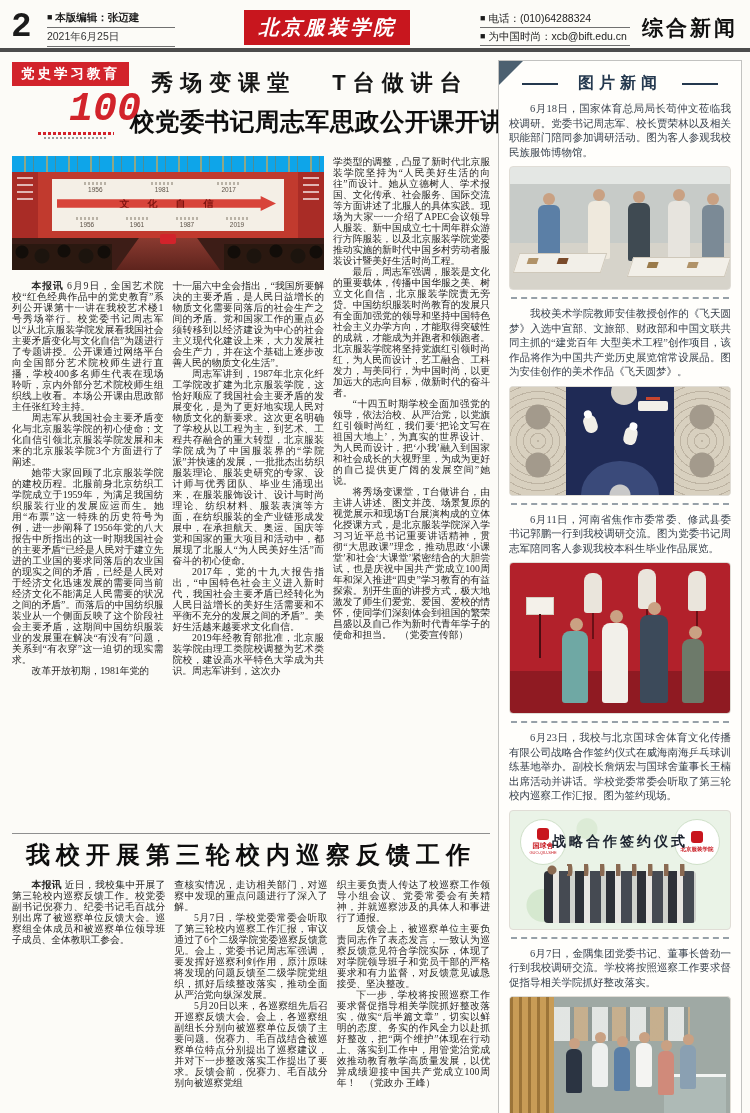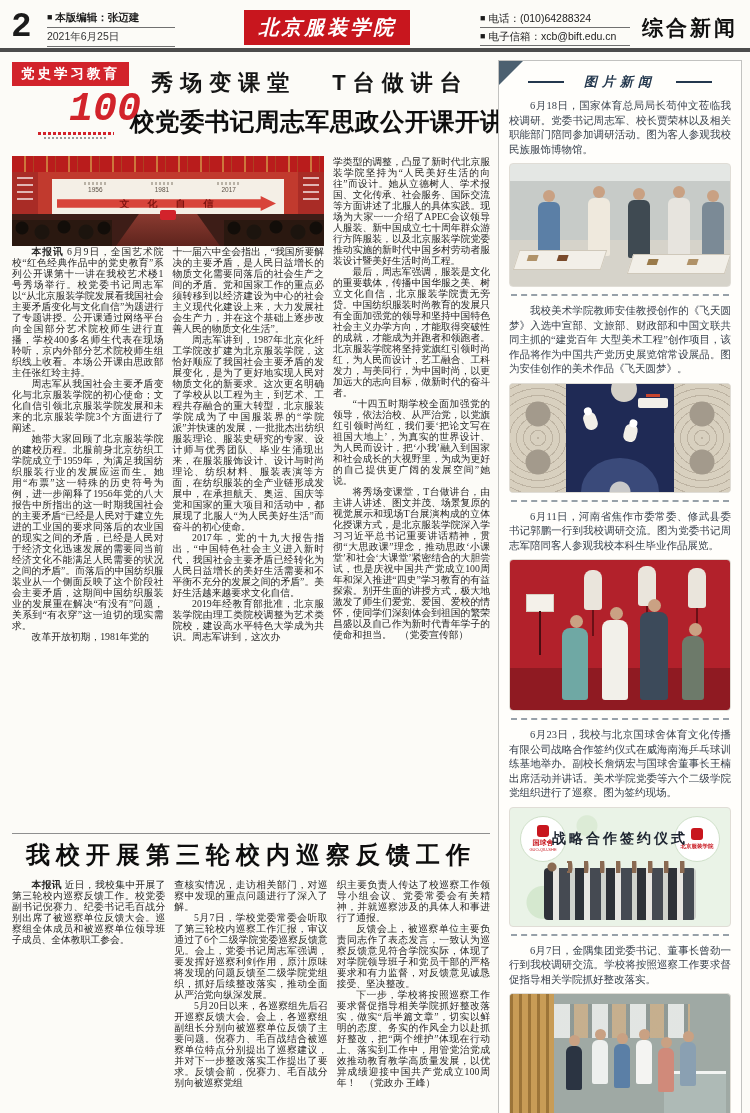--- a/index.html
+++ b/index.html
@@ -46,21 +46,21 @@
   .col p.cont{text-indent:0;}
   .lede{font-weight:700;font-family:"Liberation Sans",sans-serif;}
   .byline{padding-left:8px;white-space:nowrap;}
   .col3{height:668px;overflow:hidden;}
   .article-divider{border-top:1px solid #8f8f8f;margin:9px 0 5px 0;}
   
   .headline2{font-family:"Liberation Serif","DejaVu Serif",serif;text-align:center;font-size:24px;
              font-weight:900;letter-spacing:6px;color:#0e0e0e;margin:2px 0 8px 0;}
   .three-cols{display:flex;gap:9px;height:250px;overflow:hidden;}
   
-  .main-photo{position:relative;width:312px;height:90px;background:#b91c1c;overflow:hidden;margin-bottom:0;}
+  .main-photo{position:relative;width:312px;height:114px;background:#0ea5e9;overflow:hidden;margin-bottom:10px;}
   .mp-lights{position:absolute;top:0;left:0;right:0;height:18px;opacity:.75;
      background:repeating-linear-gradient(90deg,transparent 0 12px,rgba(216,169,78,.85) 12px 14px,transparent 14px 21px,rgba(160,110,40,.6) 21px 22px);}
   .mp-side{position:absolute;top:16px;width:26px;height:66px;background:#a92c26;
      }
   .mp-side i{display:block;height:2px;margin:5px 5px 0 5px;background:rgba(255,255,255,.65);}
   .mp-screen{position:absolute;left:26px;right:26px;top:16px;height:66px;background:#c13a2e;}
   .mp-band{position:absolute;left:14px;right:14px;top:7px;bottom:7px;background:#f4efe6;}
   .mp-years{position:absolute;left:10px;right:22px;display:flex;justify-content:space-around;
             font-size:6.5px;color:#5c5248;}
   .mp-years span{text-align:center;}
@@ -81,21 +81,21 @@
      radial-gradient(circle at 52px 7px,#120d09 6px,transparent 7px),
      radial-gradient(circle at 74px 12px,#1c140e 7px,transparent 8px),
      radial-gradient(circle at 92px 8px,#120d09 6px,transparent 7px),#2a1810;}
   .mp-flag{position:absolute;left:148px;bottom:26px;width:16px;height:10px;background:#d2232b;border-radius:2px;}
   
   .sidebar{flex:1;border:1px solid #c2c2c0;background:#fffefb;position:relative;
            padding:6px 10px 10px 10px;height:1040px;overflow:hidden;}
   .corner{position:absolute;top:-1px;left:-1px;width:0;height:0;
           border-top:26px solid #4c6070;border-right:26px solid transparent;}
   .sb-title{display:flex;align-items:center;justify-content:center;gap:20px;margin:6px 0 8px 0;
-            color:#24384e;font-weight:700;font-size:13px;letter-spacing:5px;font-style:italic;}
+            color:#24384e;font-weight:700;font-size:16px;letter-spacing:5px;}
   .sb-dash{width:36px;height:2px;background:#24384e;}
   .sb-caption{font-family:"Liberation Serif","DejaVu Serif",serif;font-size:10.5px;line-height:14.5px;
               color:#38414d;text-align:justify;text-indent:2em;margin:3px 0 6px 0;}
   .sb-photo{border-radius:4px;overflow:hidden;position:relative;margin:2px 0 7px 0;border:1px solid #e0ddd6;}
   .sb-divider{border-top:2px dashed #97a1a9;margin:7px 2px 8px 2px;}
   
   .ph-museum1{height:122px;background:linear-gradient(#e4e7e4 0 14%,#c7cbc8 14% 62%,#d6d3ca 62%);}
   .fig{position:absolute;width:22px;height:58px;border-radius:6px 6px 2px 2px;}
   .fig::before{content:"";position:absolute;top:-12px;left:5px;width:12px;height:12px;border-radius:50%;background:#c9a183;}
   .tbl{position:absolute;height:18px;background:#f2efe8;border:1px solid #cfc8ba;transform:skewX(-18deg);}
@@ -158,21 +158,21 @@
   <header class="page-header">
     <div class="page-num">2</div>
     <div class="editor-block">
       <div class="editor-line"><span class="bullet">■</span><span>本版编辑：张迈建</span></div>
       <div class="date-line">2021年6月25日</div>
     </div>
     <div class="masthead">北京服装学院</div>
     <div class="ph-right">
       <div class="contact">
         <div class="contact-line"><span class="bullet">■</span><span>电话：(010)64288324</span></div>
-        <div class="contact-line"><span class="bullet">■</span><span>电子信箱：xcb@bift.edu.cn</span></div>
+        <div class="contact-line"><span class="bullet">■</span><span>为中国时尚：xcb@bift.edu.cn</span></div>
       </div>
       <div class="section-name">综合新闻</div>
     </div>
   </header>
   <div class="header-rule"></div>
 
   <div class="content">
 
     <main class="main-col">
 
@@ -328,21 +328,21 @@
         <div class="mann" style="left:74px;"></div>
         <div class="mann" style="left:128px;top:6px;"></div>
         <div class="mann" style="left:178px;top:8px;"></div>
         <div class="vfig" style="left:52px;width:26px;height:72px;background:#6fa8a4;"></div>
         <div class="vfig" style="left:92px;width:26px;height:80px;background:#f2f0ea;"></div>
         <div class="vfig" style="left:130px;width:28px;height:88px;background:#3c4a5a;"></div>
         <div class="vfig" style="left:172px;width:22px;height:64px;background:#6d7a6a;"></div>
       </div>
       <div class="sb-divider"></div>
 
-      <p class="sb-caption">6月23日，我校与北京国球舍体育文化传播有限公司战略合作签约仪式在威海南海乒乓球训练基地举办。副校长詹炳宏与国球舍董事长王楠出席活动并讲话。美术学院党委等六个二级学院党组织进行了巡察。图为签约现场。</p>
+      <p class="sb-caption">6月23日，我校与北京国球舍体育文化传播有限公司战略合作签约仪式在威海南海乒乓球训练基地举办。副校长詹炳宏与国球舍董事长王楠出席活动并讲话。学校党委常委会听取了第三轮校内巡察工作汇报。图为签约现场。</p>
       <div class="sb-photo ph-sign">
         <div class="logo-circ" style="left:10px;">
           <div class="mark"></div>
           <div class="nm">国球舍</div>
           <div class="sub">GUO-QIU-SHE</div>
         </div>
         <div class="logo-circ" style="right:10px;">
           <div class="mark"></div>
           <div class="nm" style="font-size:5.5px;">北京服装学院</div>
         </div>

